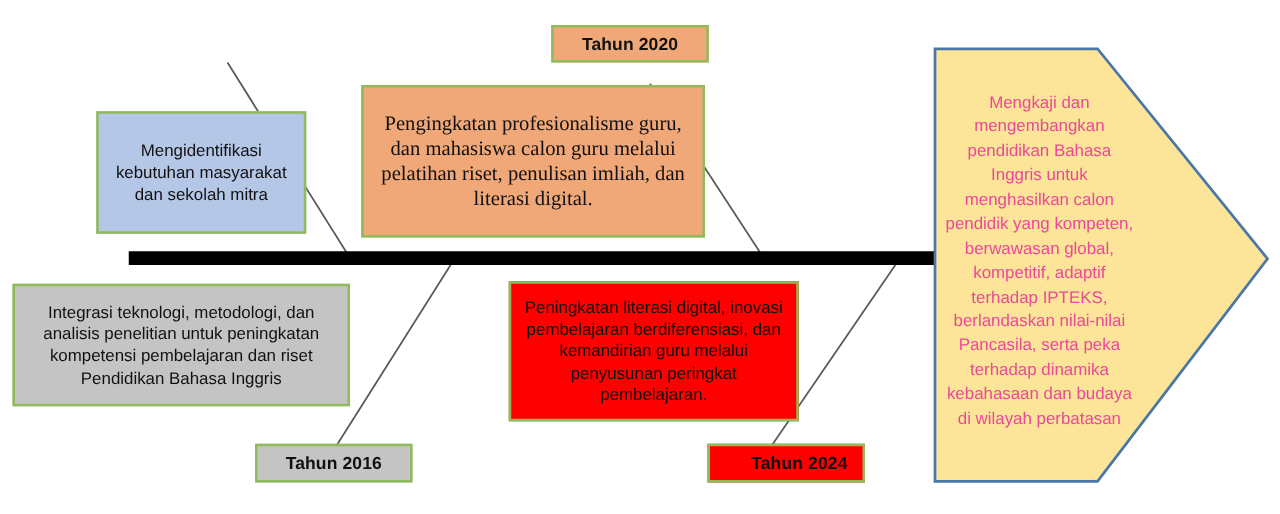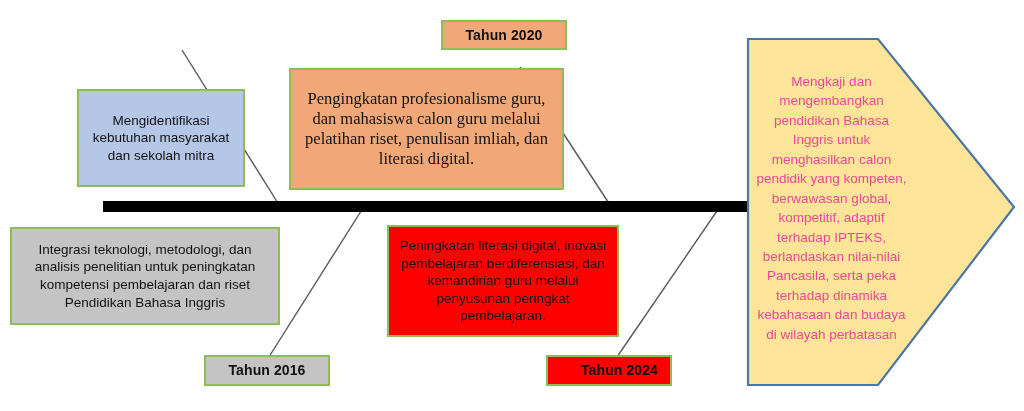--- a/index.html
+++ b/index.html
@@ -48,21 +48,21 @@
   }
   .detail-serif {
     font-family: "Liberation Serif", serif;
     font-size: 16.5px;
     line-height: 1.22;
   }
   
   .c-blue   { background: #b4c7e7; }
   .c-orange { background: #f0a878; }
   .c-gray   { background: #c4c4c4; }
-  .c-red    { background: #fe0000; }
+  .c-red    { background: #fe0000; margin-left: 20px; }
 
   
   #spine {
     position: absolute;
     left: 103px;
     top: 201px;
     width: 655px;
     height: 11px;
     background: #000000;
   }

